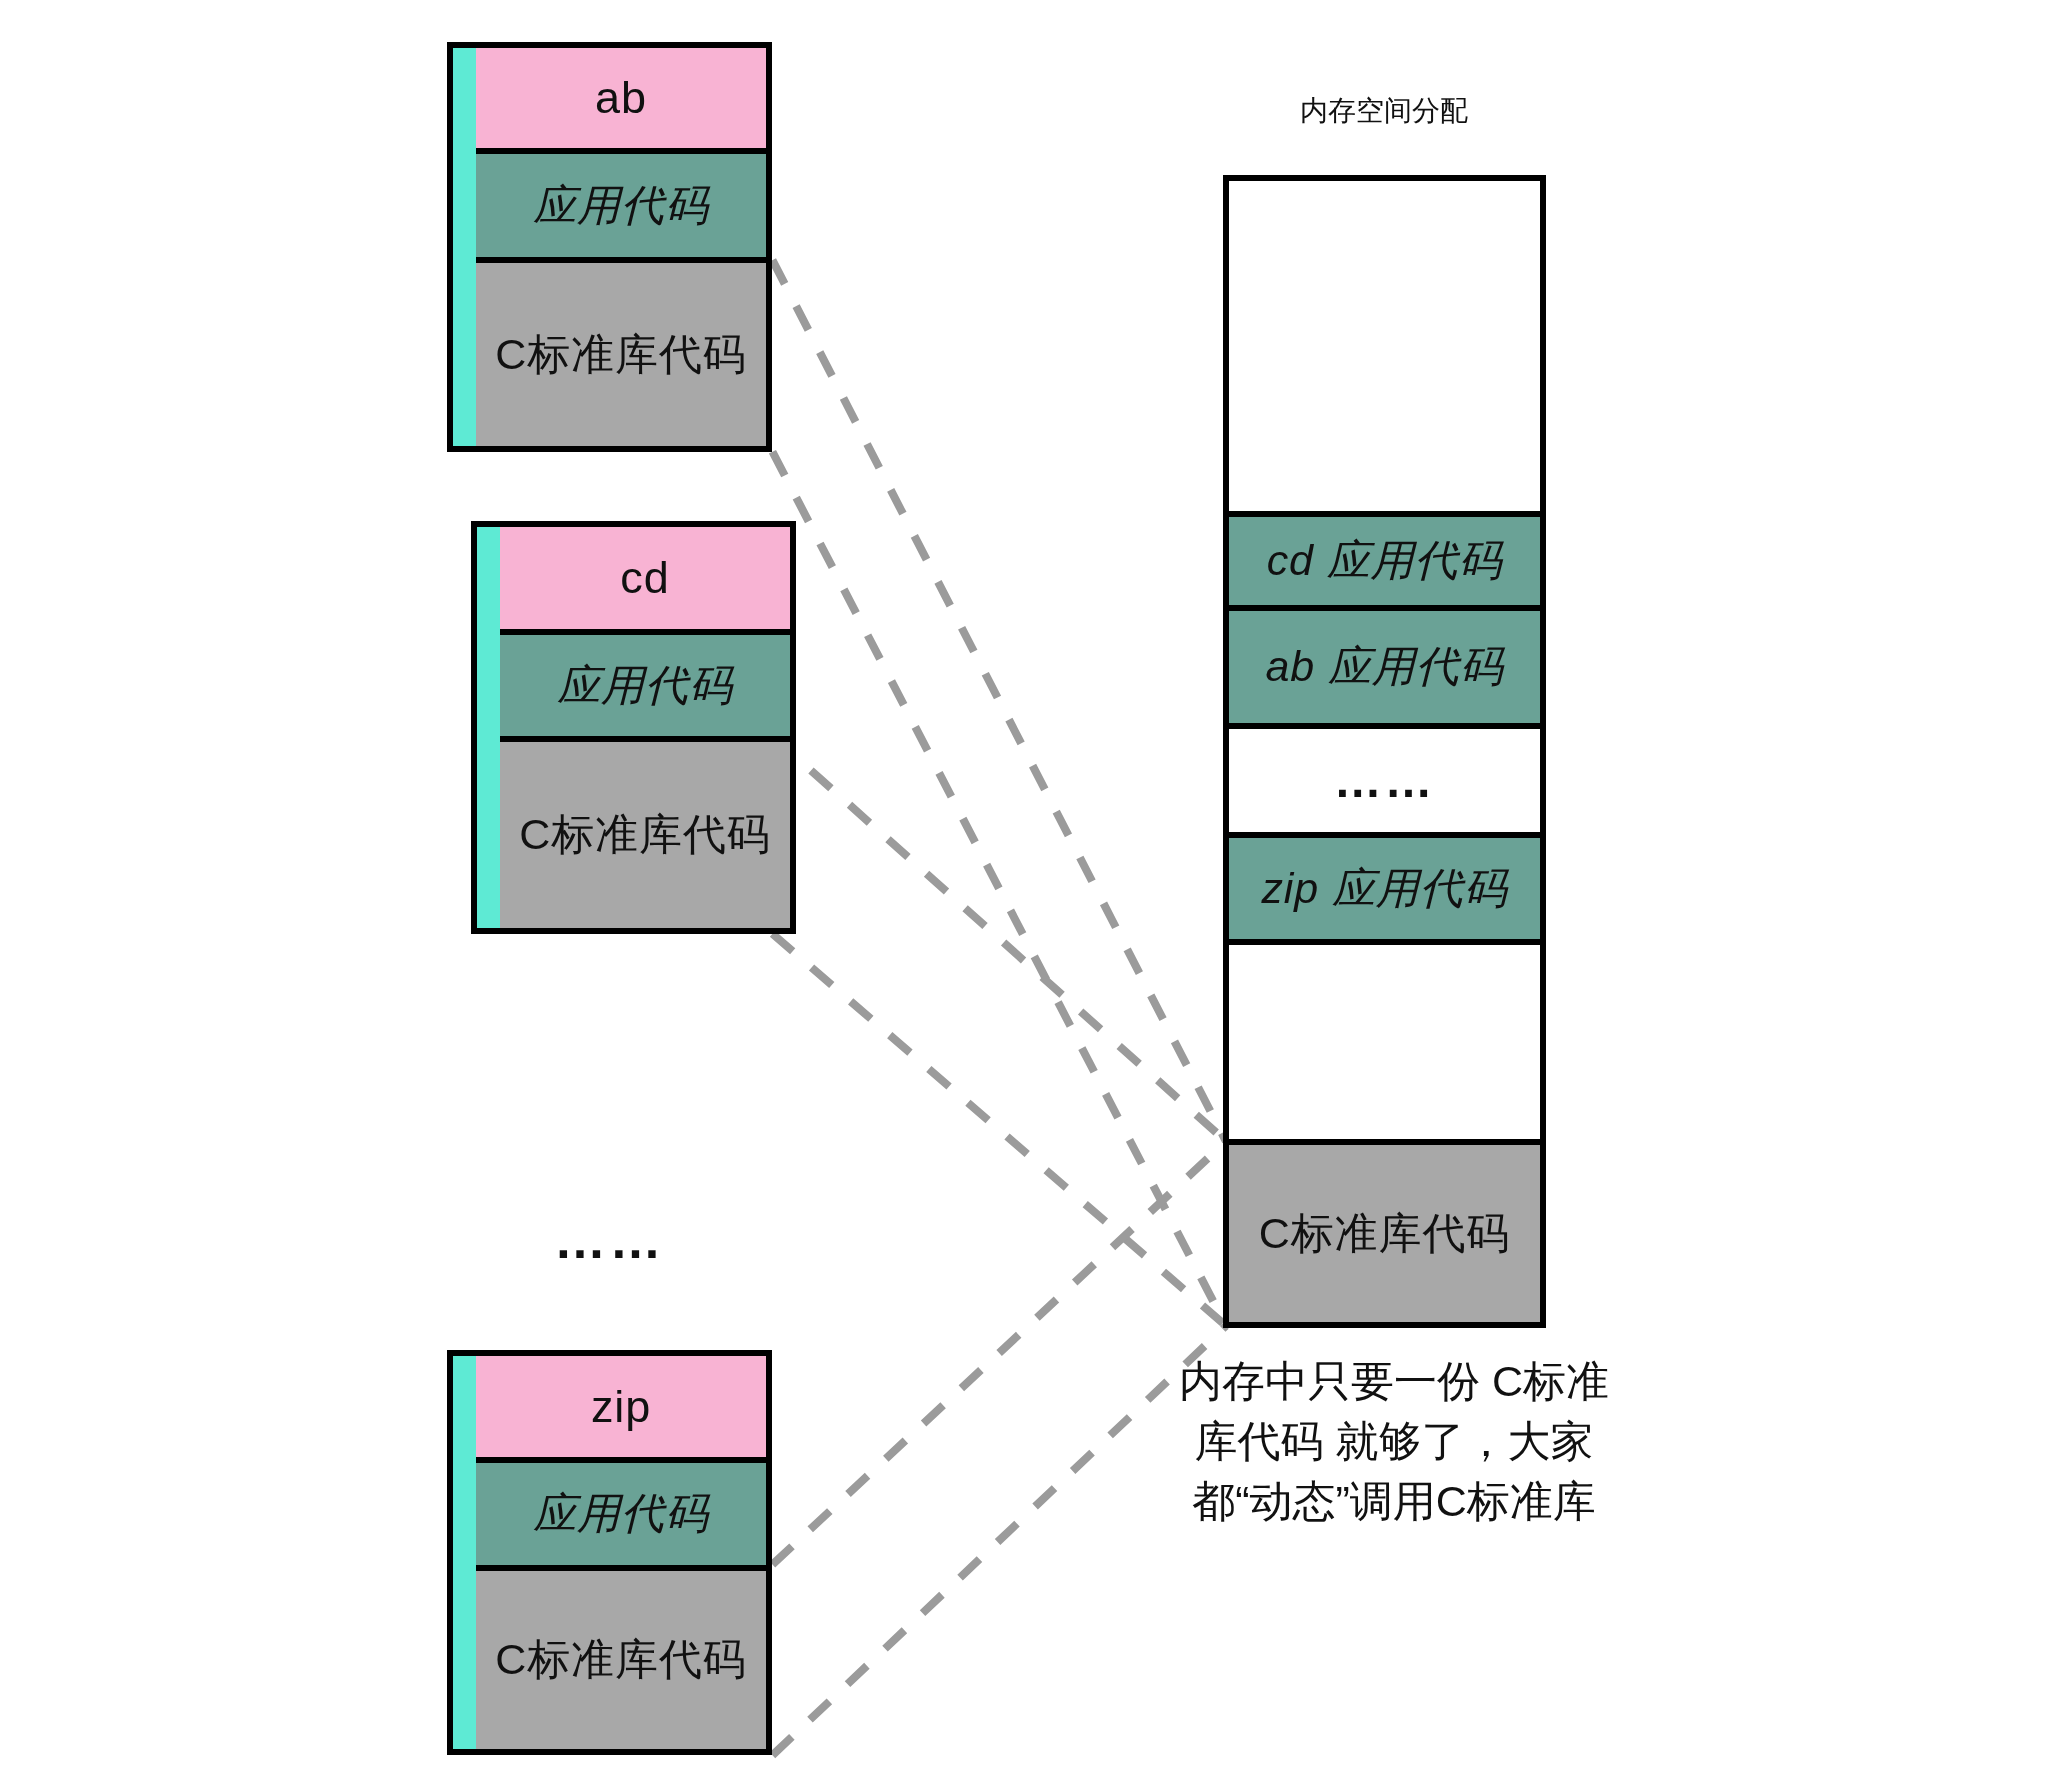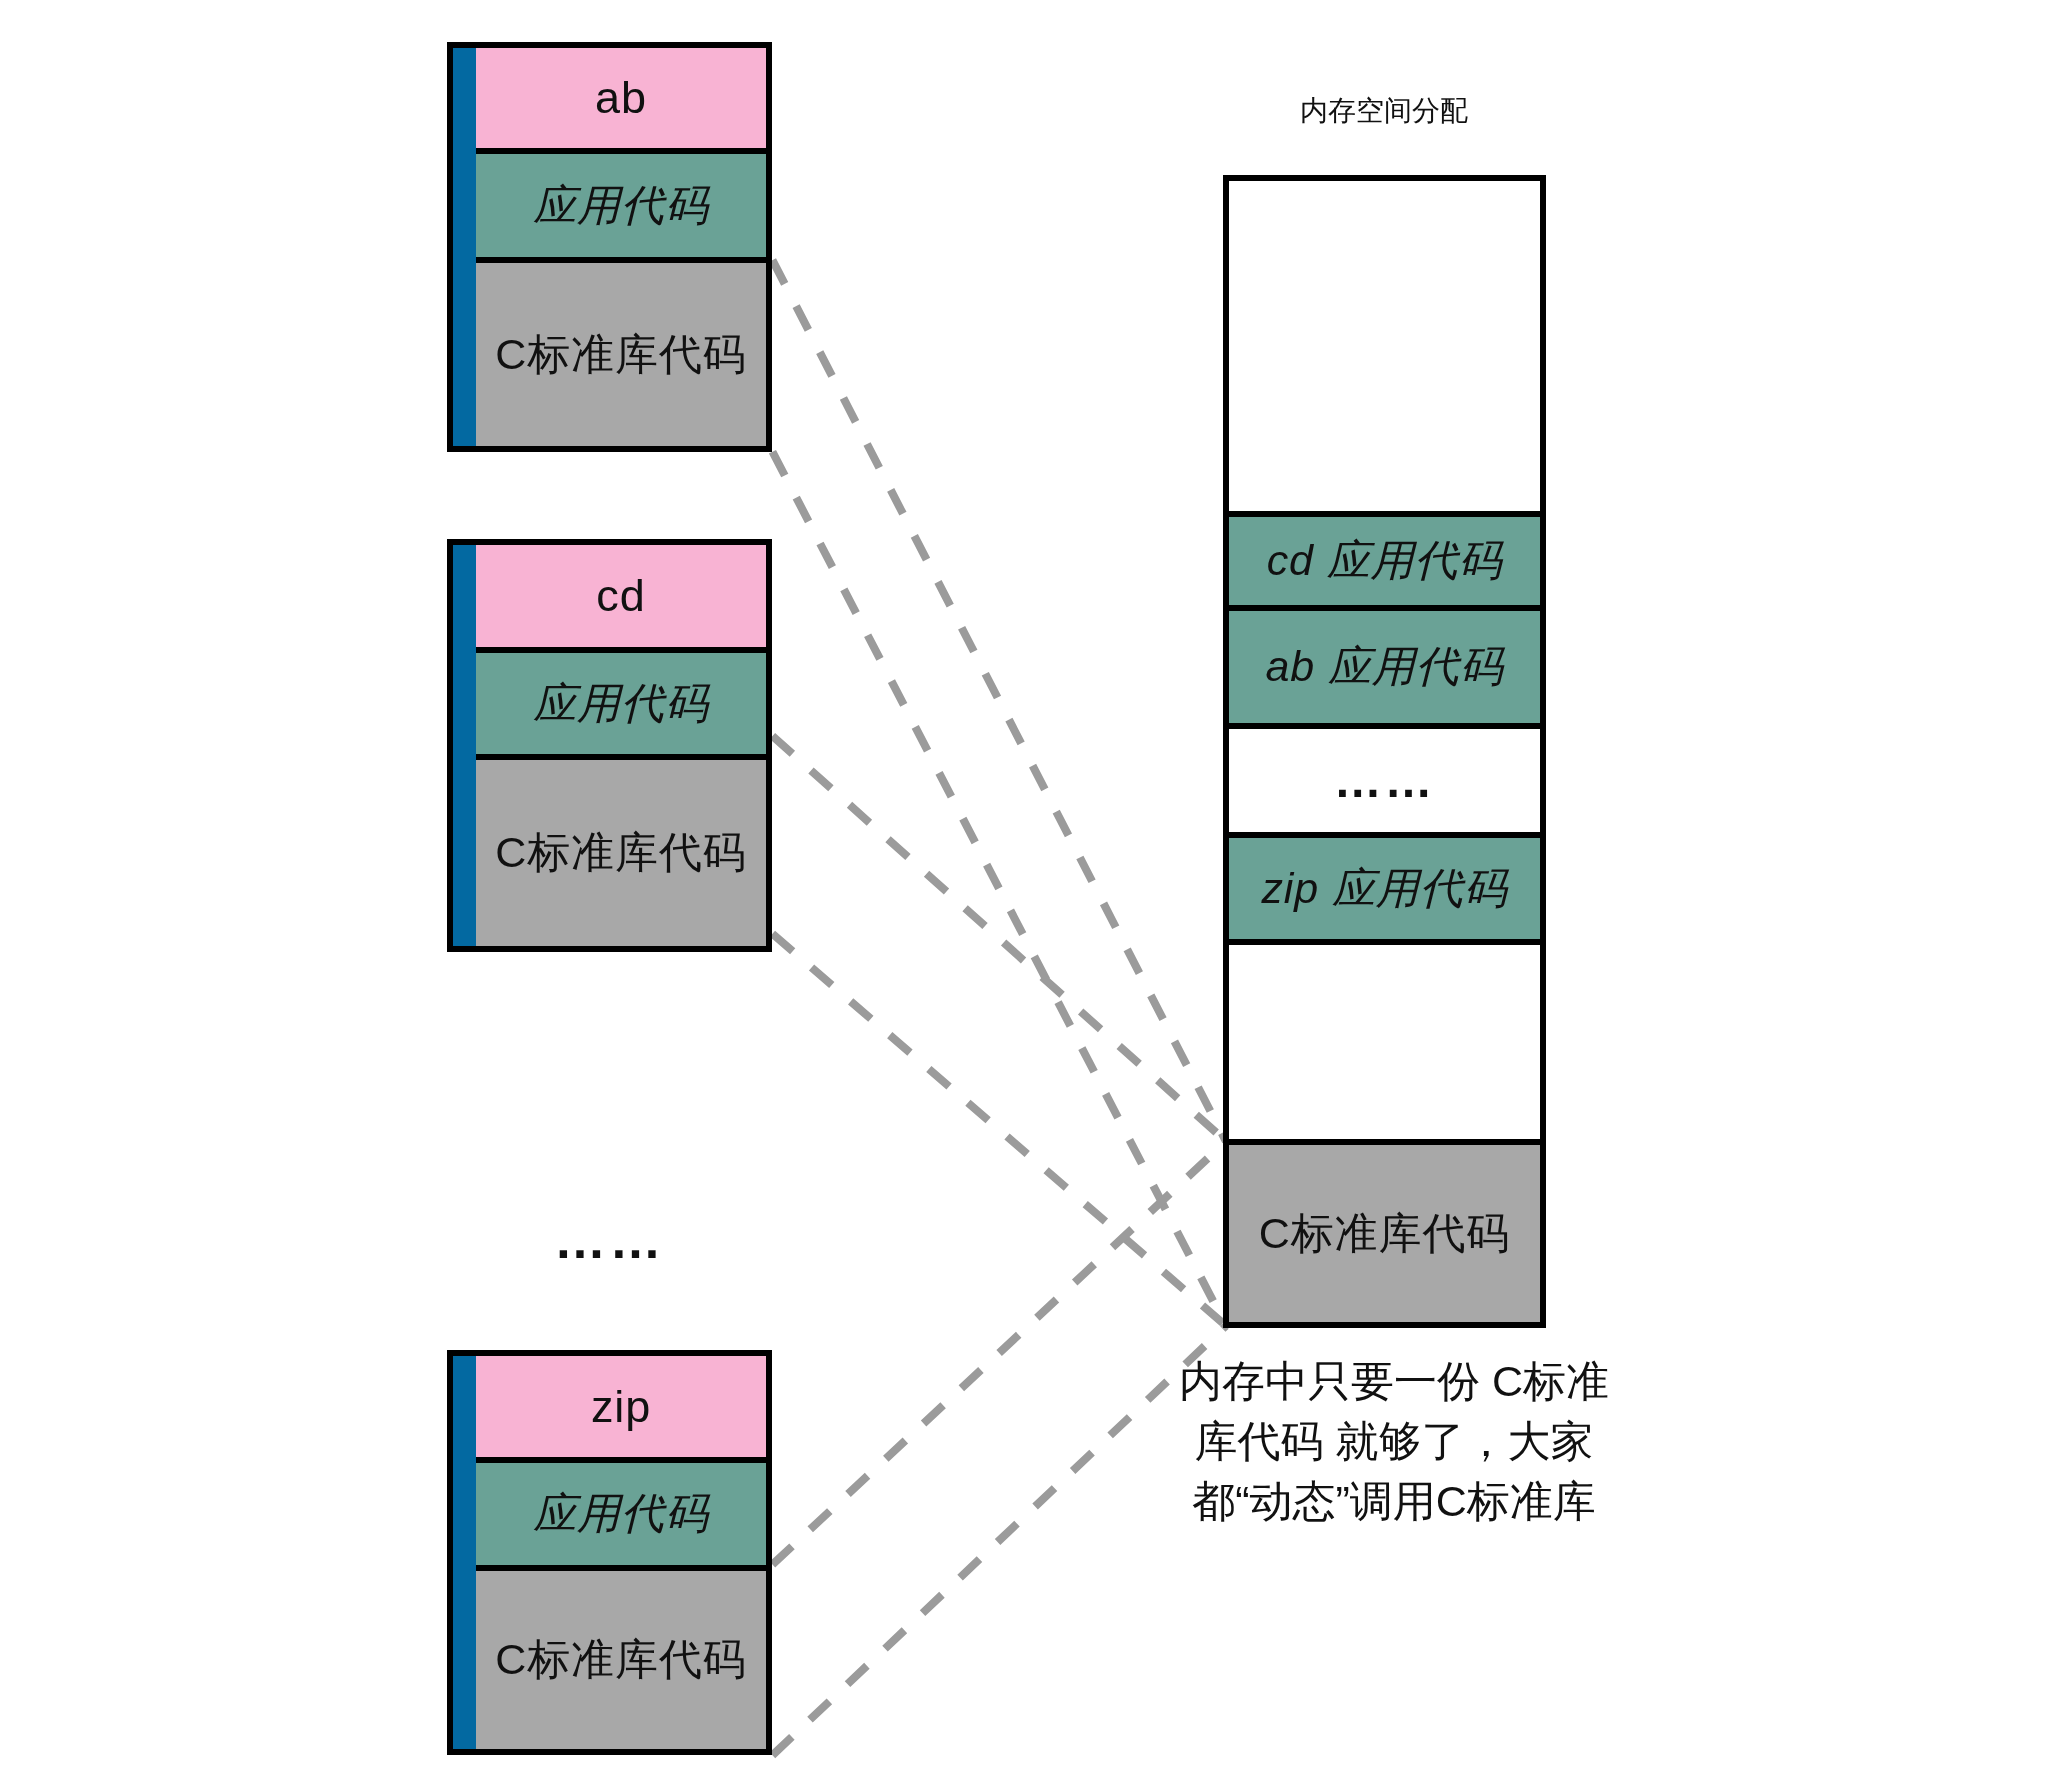--- a/index.html
+++ b/index.html
@@ -5,21 +5,21 @@
   html,body{margin:0;padding:0;background:#ffffff;}
   body{
     width:2059px;height:1790px;position:relative;overflow:hidden;
     font-family:"Liberation Sans","DejaVu Sans",sans-serif;color:#111;
   }
   .canvas{position:absolute;inset:0;}
   svg.connections{position:absolute;left:0;top:0;z-index:0;}
   svg.connections line{stroke:var(--line,#9b9b9b);stroke-width:9;stroke-dasharray:30 28;fill:none;}
   .pbox{
     position:absolute;left:447px;width:325px;box-sizing:border-box;
-    border:6.2px solid var(--border,#000);background:#0369a1;z-index:1;padding-left:23px;
+    border:6.2px solid var(--border,#000);background:#5eead4;z-index:1;padding-left:23px;
   }
   .sec{
     box-sizing:border-box;display:flex;align-items:center;justify-content:center;
     font-size:43px;letter-spacing:0.9px;
   }
   .sec + .sec{border-top:6.2px solid var(--border,#000);}
   .sec.name{font-size:45px;}
   .fill-pink{background:var(--pink,#f8b3d3);}
   .fill-green{background:var(--green,#6aa296);font-style:italic;}
   .fill-grey{background:var(--grey,#a8a8a8);}
@@ -57,21 +57,21 @@
       <line x1="867" y1="1756" x2="1376" y2="1281"></line>
       <line x1="867" y1="1970" x2="1376" y2="1488"></line>
     </svg>
 
   <div class="pbox" style="top:42px;height:410px;">
     <div class="sec name fill-pink" style="height:100px;">ab</div>
     <div class="sec fill-green" style="height:109px;">应用代码</div>
     <div class="sec fill-grey" style="height:189px;">C标准库代码</div>
   </div>
 
-  <div class="pbox" style="top:539px;height:413px;">
+  <div class="pbox" style="top:521px;height:413px;margin-left:24px;">
     <div class="sec name fill-pink" style="height:102px;">cd</div>
     <div class="sec fill-green" style="height:107px;">应用代码</div>
     <div class="sec fill-grey" style="height:192px;">C标准库代码</div>
   </div>
 
   <div class="ellipsis-left">……</div>
 
   <div class="pbox" style="top:1350px;height:405px;">
     <div class="sec name fill-pink" style="height:101px;">zip</div>
     <div class="sec fill-green" style="height:108px;">应用代码</div>

